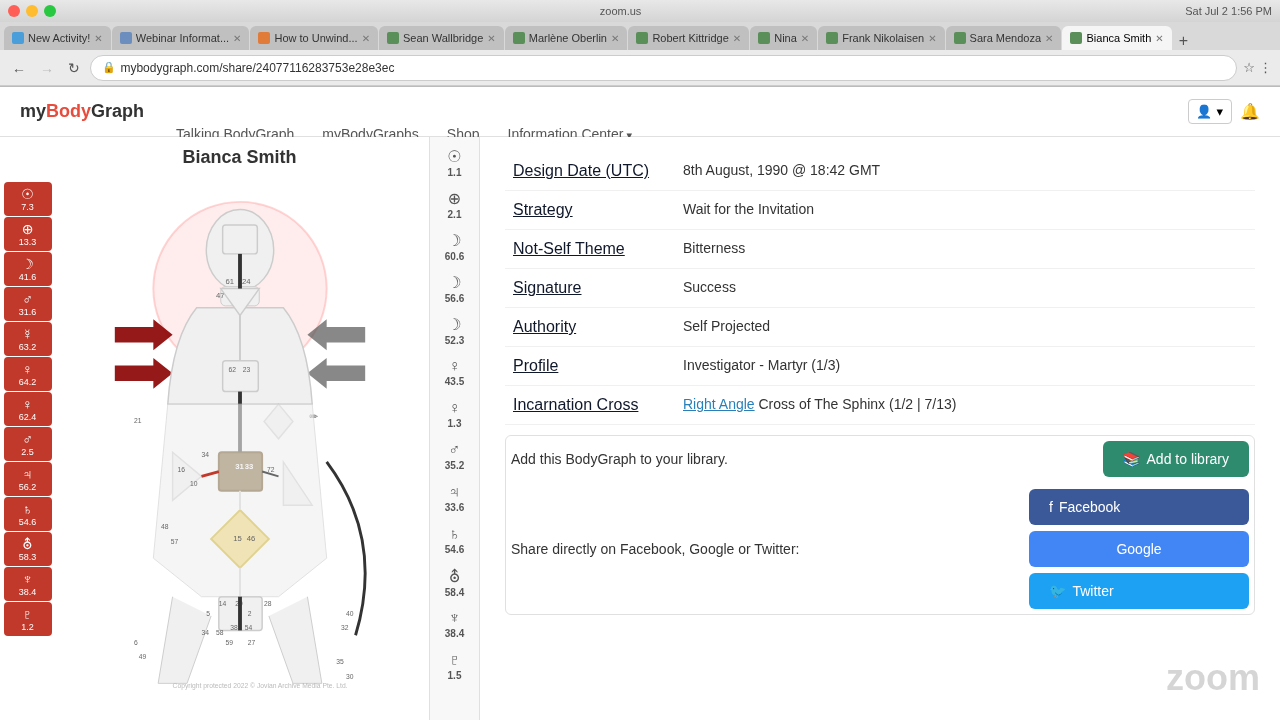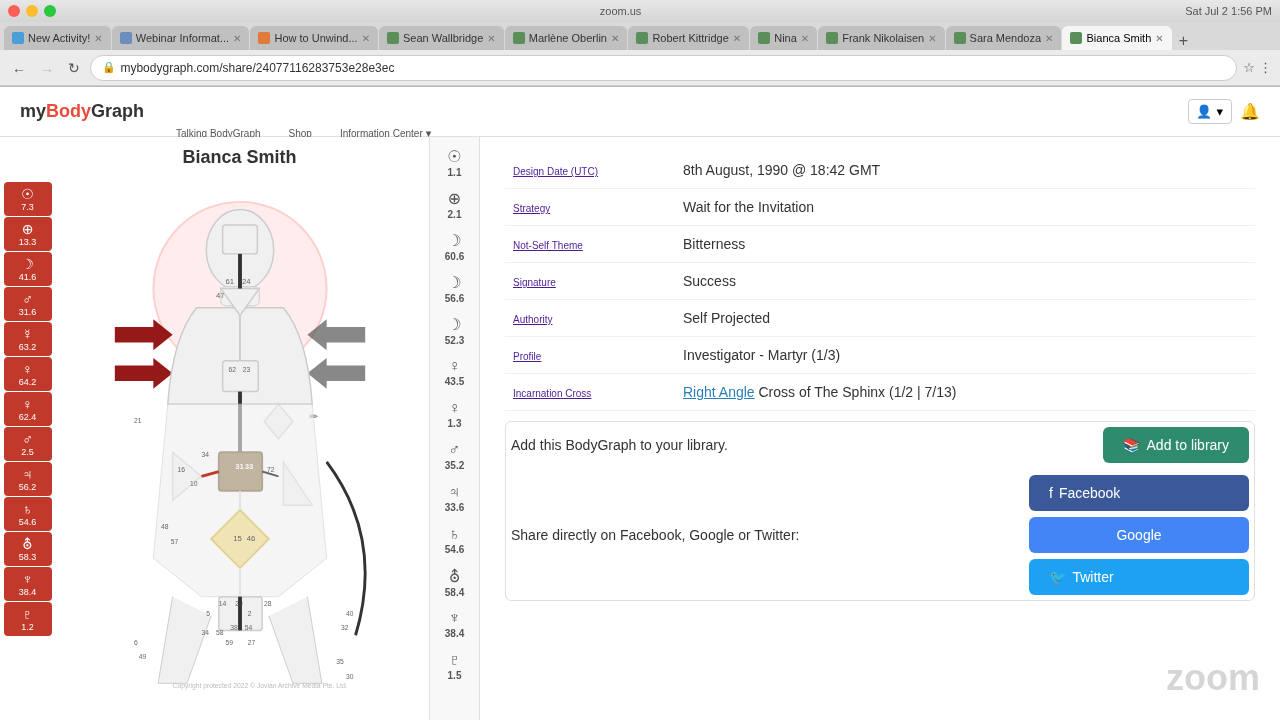--- a/index.html
+++ b/index.html
@@ -97,21 +97,21 @@
       display: flex;
       align-items: center;
       padding: 0 20px;
       gap: 0;
     }
     .app-logo { font-size: 18px; font-weight: 700; color: #333; margin-right: 20px; }
     .app-logo span.my { color: #333; }
     .app-logo span.body { color: #e74c3c; }
     .app-logo span.graph { color: #333; }
     .nav-links { display: flex; gap: 4px; align-items: center; flex: 1; }
-    .nav-link { padding: 8px 12px; font-size: 10px; color: #555; cursor: pointer; border-radius: 4px; text-decoration: none; margin-top: 44px; }
+    .nav-link { padding: 8px 12px; font-size: 14px; color: #555; cursor: pointer; border-radius: 4px; text-decoration: none; margin-top: 44px; }
     .nav-link.dropdown::after { content: ' ▾'; font-size: 11px; }
     .nav-right { display: flex; align-items: center; gap: 8px; }
     .nav-user-btn { background: none; border: 1px solid #ccc; border-radius: 4px; padding: 4px 8px; cursor: pointer; font-size: 13px; }
     .nav-icon-btn { background: none; border: none; cursor: pointer; font-size: 16px; color: #555; }
 
     
     .main-content {
       display: flex;
       flex: 1;
       overflow: hidden;
@@ -205,21 +205,21 @@
       flex: 1;
       background: white;
       padding: 15px 25px;
       overflow-y: auto;
     }
 
     .info-table { width: 100%; border-collapse: collapse; }
     .info-table tr { border-bottom: 1px solid #f0f0f0; }
     .info-table td { padding: 10px 8px; vertical-align: top; }
     .info-table td:first-child { width: 170px; }
-    .info-label { color: #4c1d95; text-decoration: underline; cursor: pointer; font-size: 10px; }
+    .info-label { color: #0f172a; text-decoration: underline; cursor: pointer; font-size: 16px; }
     .info-value { color: #333; font-size: 14px; }
     .info-value a { color: #2980b9; text-decoration: underline; cursor: pointer; }
 
     .library-section {
       border: 1px solid #e0e0e0;
       border-radius: 6px;
       padding: 5px;
       margin-top: 10px;
     }
     .library-row {
@@ -383,20 +383,21 @@
 </div>
 
 <div class="app-container">
 
   <nav class="app-nav">
     <div class="app-logo">
       <span class="my">my</span><span class="body">Body</span><span class="graph">Graph</span>
     </div>
     <div class="nav-links">
       <a class="nav-link">Talking BodyGraph</a>
+      <a class="nav-link">myBodyGraphs</a>
       <a class="nav-link">Shop</a>
       <a class="nav-link dropdown">Information Center</a>
     </div>
     <div class="nav-right">
       <button class="nav-user-btn">👤 ▾</button>
       <button class="nav-icon-btn">🔔</button>
     </div>
   </nav>
 
   <div class="main-content">

